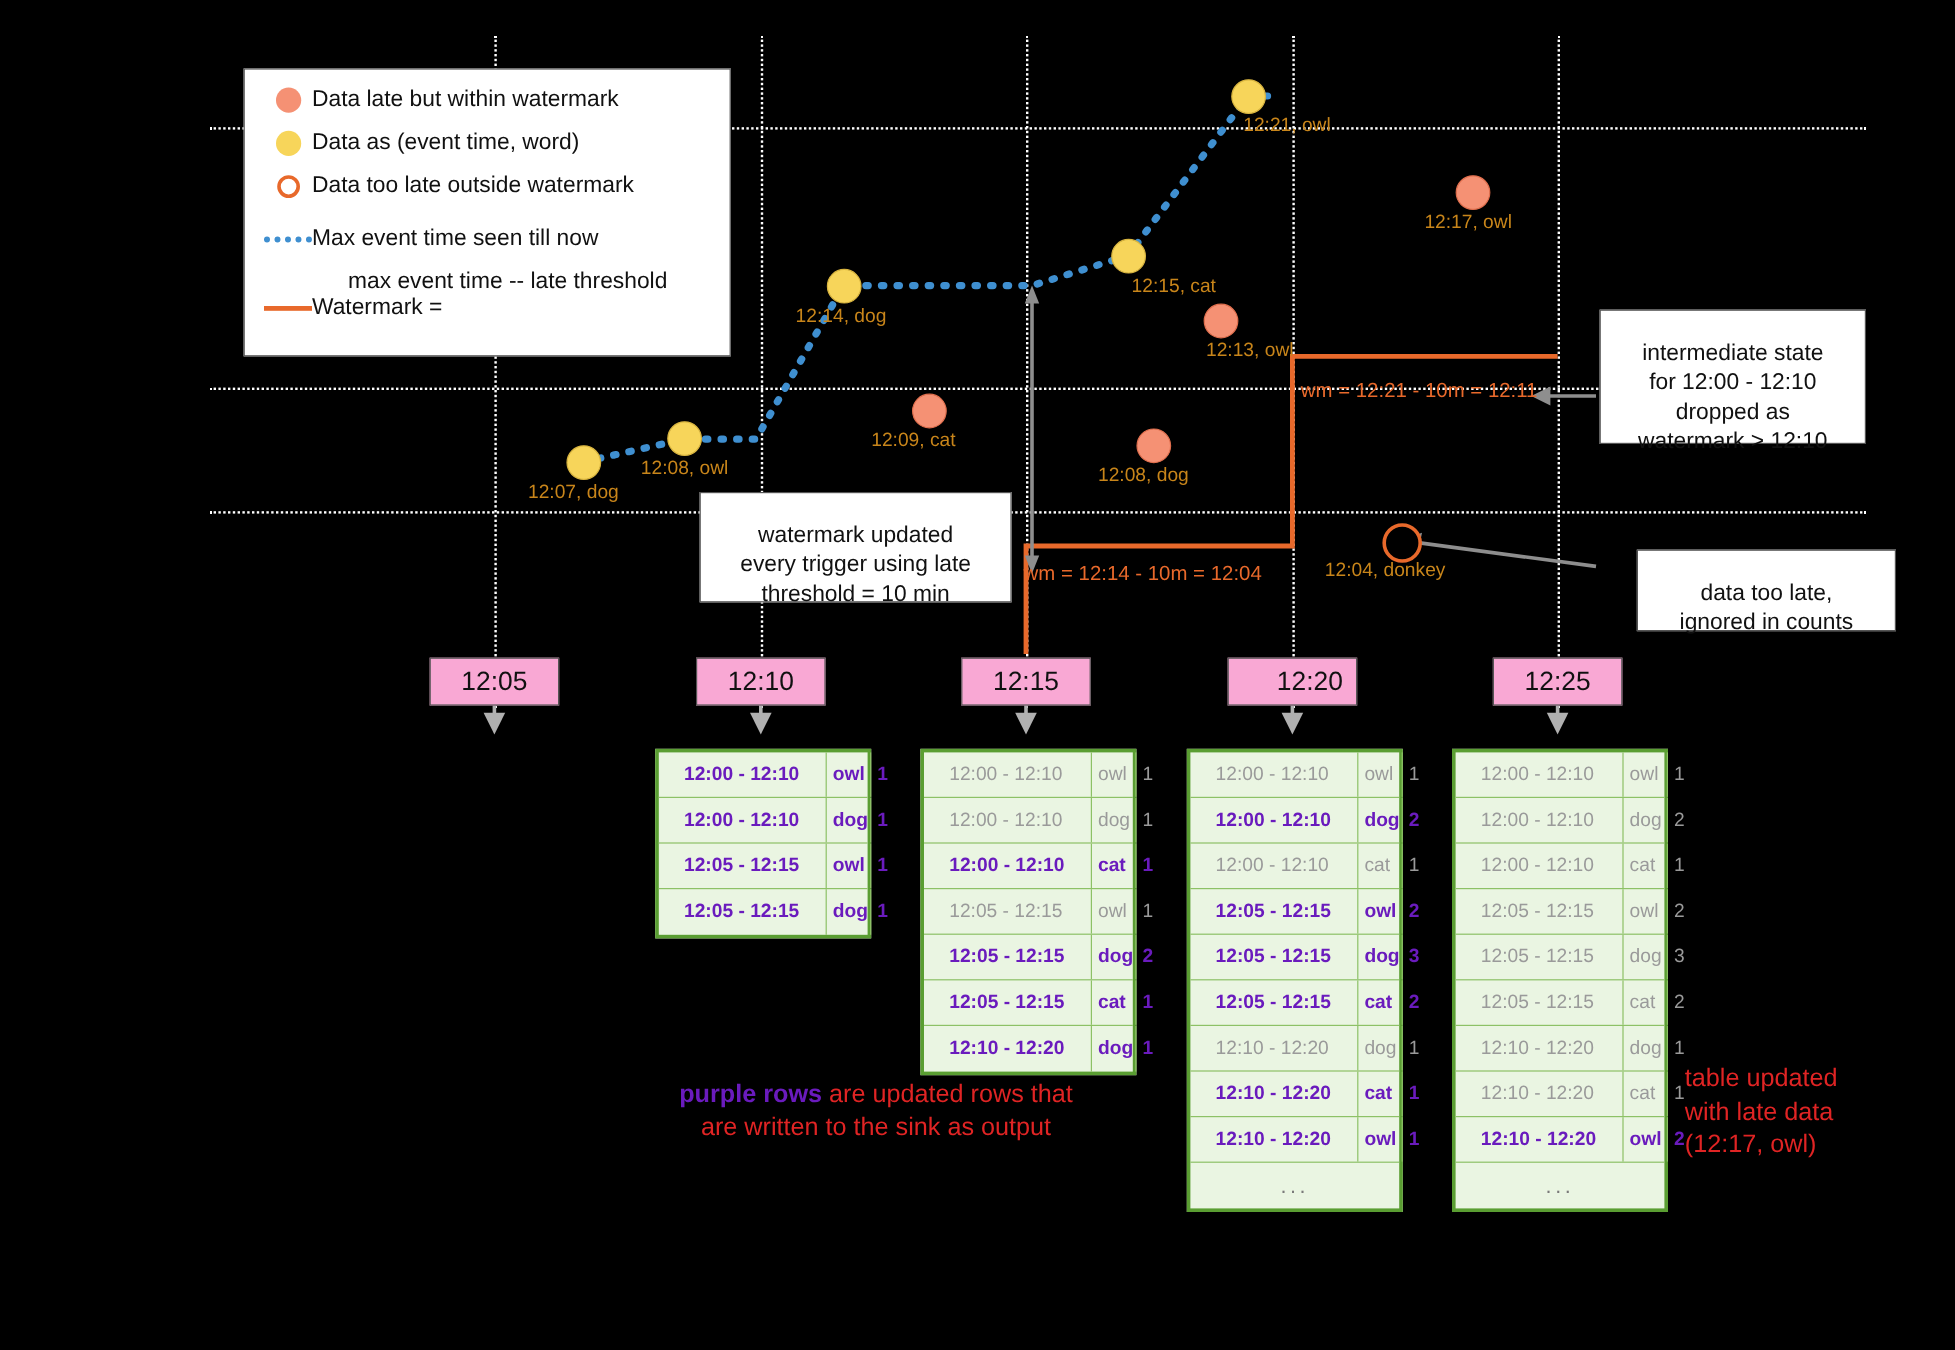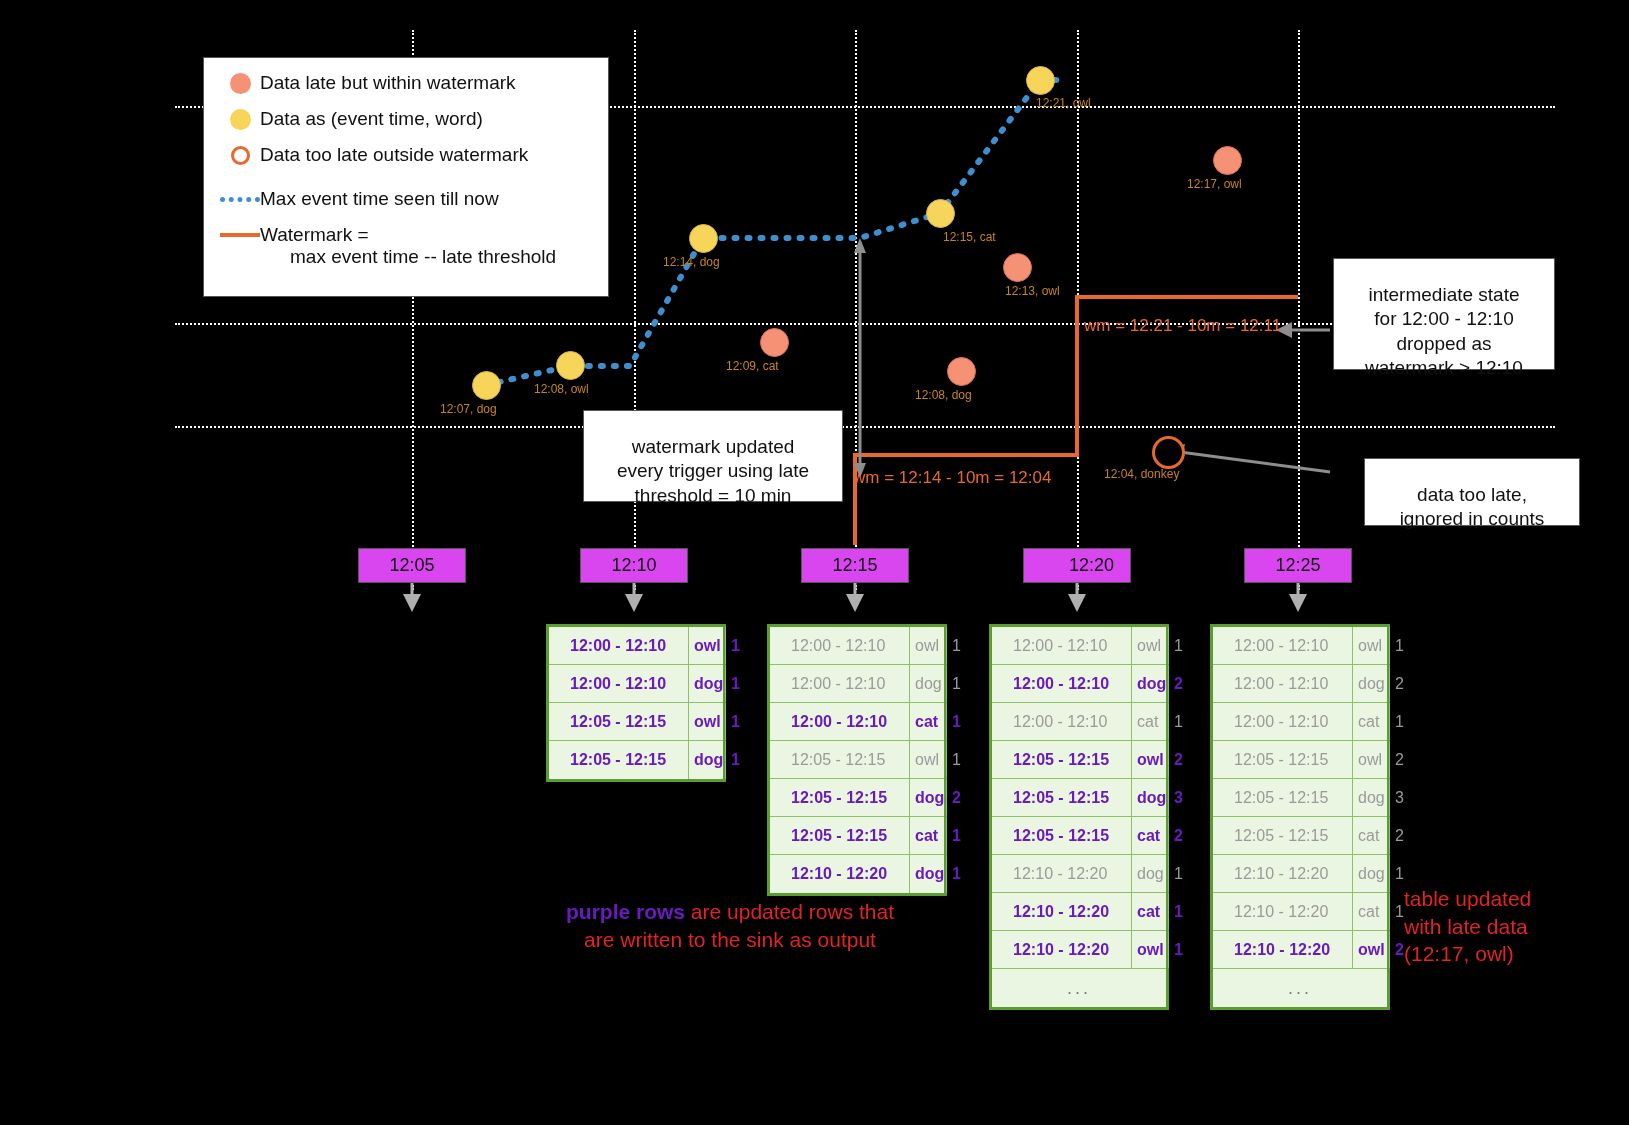--- a/index.html
+++ b/index.html
@@ -5,31 +5,31 @@
   html,body{margin:0;padding:0;background:#000;}
   body{width:1629px;height:1125px;position:relative;font-family:"Liberation Sans",sans-serif;overflow:hidden;}
   #stage{position:absolute;left:0;top:0;width:1629px;height:1125px;}
   .gl{position:absolute;background:transparent;}
   .gl-h{border-top:2px dotted #ffffff;height:0;}
   .gl-v{border-left:2px dotted #ffffff;width:0;}
   .dot{position:absolute;border-radius:50%;}
   .dot.yellow{background:#f7d55a;border:1px solid #d8b43f;}
   .dot.salmon{background:#f59174;border:1px solid #e06f4e;}
   .dot.hollow{background:#000;border:3px solid #e8692b;}
-  .dlabel{position:absolute;color:#c8851a;font-size:12px;white-space:nowrap;}
+  .dlabel{position:absolute;color:#c8851a;font-size:16px;white-space:nowrap;}
   .legend{position:absolute;left:203px;top:57px;width:406px;height:240px;background:#fff;border:1px solid #555;box-sizing:border-box;padding:14px 16px;}
   .legend-row{display:flex;align-items:center;margin-bottom:14px;}
   .legend-sw{width:40px;display:flex;justify-content:center;align-items:center;flex:0 0 40px;}
   .legend-txt{font-size:19px;color:#111;}
   .sw-dot{width:21px;height:21px;border-radius:50%;}
   .sw-ring{width:19px;height:19px;border-radius:50%;border:3px solid #e8692b;box-sizing:border-box;background:#fff;}
   .sw-dotted{width:40px;height:0;border-top:5px dotted #3f8fd0;}
   .sw-solid{width:40px;height:0;border-top:4px solid #e8692b;}
   .callout{position:absolute;background:#fff;border:1px solid #555;font-size:19px;color:#111;text-align:center;line-height:1.28;padding:24px 10px;box-sizing:border-box;}
-  .tick{position:absolute;background:#d946ef;border:1px solid #555;font-size:18px;color:#111;text-align:center;padding:6px 0;box-sizing:border-box;}
+  .tick{position:absolute;background:#f9a8d4;border:1px solid #555;font-size:22px;color:#111;text-align:center;padding:6px 0;box-sizing:border-box;}
   .wmlabel{position:absolute;color:#e8692b;font-size:17px;white-space:nowrap;}
   .tbl{position:absolute;border:3px solid #5a9e32;background:#eaf5e2;box-sizing:border-box;}
   .trow{display:flex;border-bottom:1px solid #8dc166;height:38px;align-items:center;box-sizing:border-box;}
   .trow:last-child{border-bottom:none;}
   .c1{flex:0 0 118px;padding-left:21px;font-size:16px;}
   .c2{flex:0 0 38px;border-left:1px solid #8dc166;border-right:1px solid #8dc166;padding-left:5px;font-size:16px;height:100%;display:flex;align-items:center;box-sizing:border-box;}
   .c3{flex:0 0 20px;padding-left:5px;font-size:16px;}
   .purple{color:#6a1bbd;font-weight:bold;}
   .grey{color:#9a9a9a;}
   .note-red{position:absolute;color:#e02424;font-size:21px;line-height:1.3;}
@@ -98,29 +98,29 @@
           <div class="sw-ring"></div>
         </div>
       <div class="legend-txt">Data too late outside watermark</div>
     </div>
     <div class="legend-row" style="margin-top:22px;">
       <div class="legend-sw">
           <div class="sw-dotted"></div>
         </div>
       <div class="legend-txt">Max event time seen till now</div>
     </div>
-    <div class="legend-row" style="margin-bottom:0;">
-      <div class="legend-sw">
-          <div class="sw-solid"></div>
-        </div>
-      <div class="legend-txt">Watermark =</div>
-    </div>
     <div class="legend-row" style="margin:0;">
       <div class="legend-sw"></div>
       <div class="legend-txt" style="padding-left:30px;">max event time -- late threshold</div>
+    </div>
+    <div class="legend-row" style="margin-bottom:0;">
+      <div class="legend-sw">
+          <div class="sw-solid"></div>
+        </div>
+      <div class="legend-txt">Watermark =</div>
     </div>
   </div>
 
   <div class="dot yellow" style="left:472px;top:371px;width:27px;height:27px;"></div>
   <div class="dlabel" style="left:440px;top:402px;">12:07, dog</div>
 
   <div class="dot yellow" style="left:556px;top:351px;width:27px;height:27px;"></div>
   <div class="dlabel" style="left:534px;top:382px;">12:08, owl</div>
 
   <div class="dot yellow" style="left:689px;top:224px;width:27px;height:27px;"></div>

